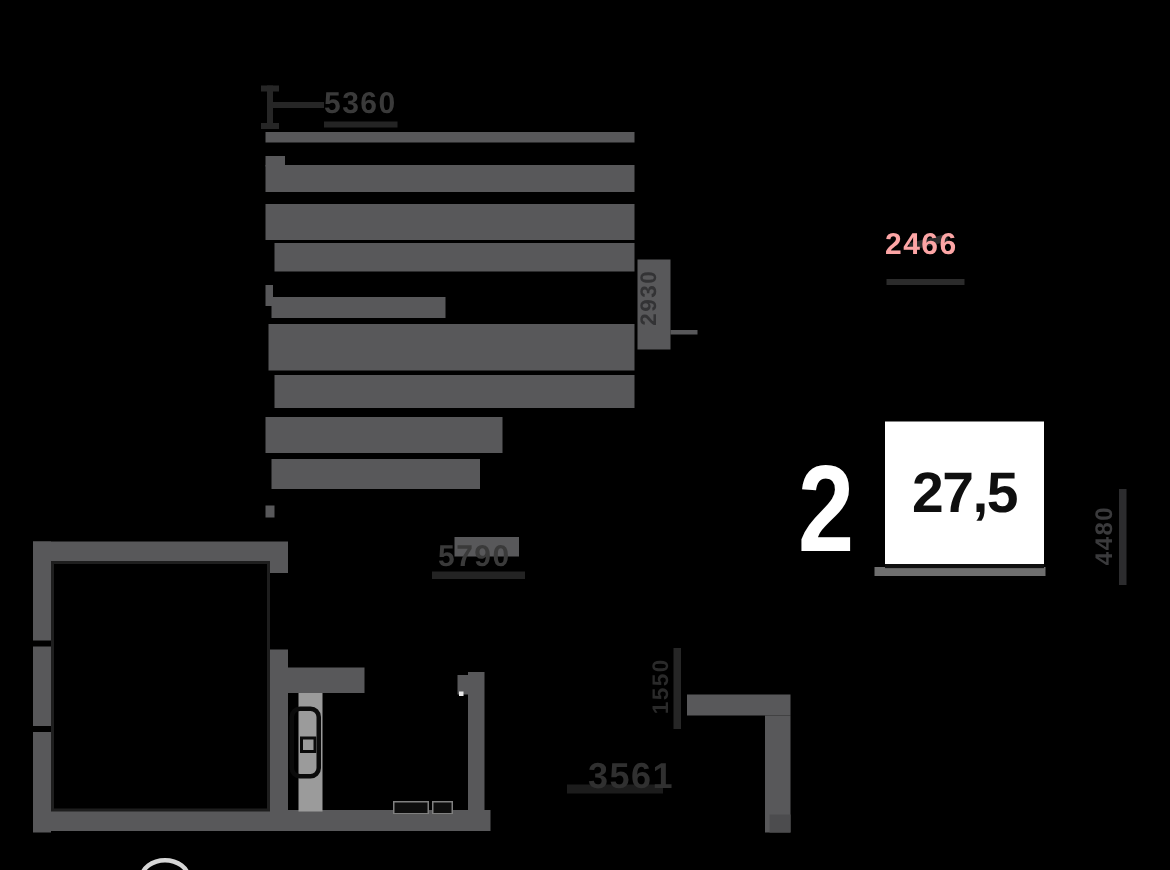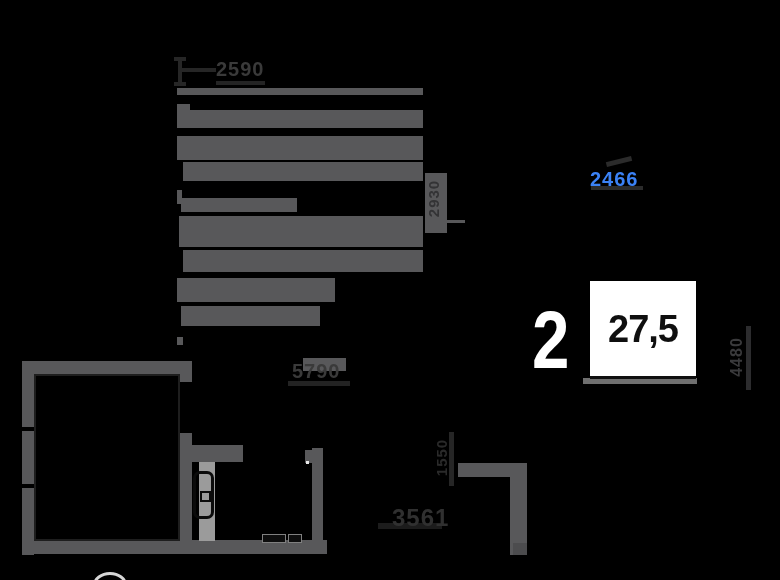--- a/index.html
+++ b/index.html
@@ -76,24 +76,24 @@
   <div class="g" style="left:181px;top:306px;width:139px;height:20px"></div>
   <div class="g" style="left:177px;top:337px;width:6px;height:8px"></div>
 
   <div class="g" style="left:425px;top:173px;width:22px;height:60px"></div>
   <div class="g" style="left:447px;top:220px;width:18px;height:3px"></div>
 
   <div class="dimline" style="left:174px;top:57px;width:12px;height:4px"></div>
   <div class="dimline" style="left:178px;top:57px;width:4px;height:29px"></div>
   <div class="dimline" style="left:174px;top:82px;width:12px;height:4px"></div>
   <div class="dimline" style="left:182px;top:68px;width:34px;height:4px"></div>
-  <span class="dim u" style="left:216px;top:59px">2590</span>
+  <span class="dim u" style="left:216px;top:59px">5360</span>
 
   <div class="streak" style="left:606px;top:159px;width:26px;height:5px"></div>
-  <span class="dim" style="left:590px;top:169px;color:#3b82f6">2466</span>
+  <span class="dim" style="left:590px;top:153px;color:#fca5a5">2466</span>
   <div class="dimline" style="left:591px;top:186px;width:52px;height:4px;background:#2b2b2b"></div>
 
   <span class="vdim" style="left:403px;top:191px">2930</span>
 
   <div class="g" style="left:303px;top:358px;width:43px;height:13px"></div>
   <span class="dim" style="left:292px;top:361px">5790</span>
   <div class="dimline" style="left:288px;top:381px;width:62px;height:5px;background:#232323"></div>
 
   <div id="rooms-number">2</div>
   <div id="badge-underbar"></div>

